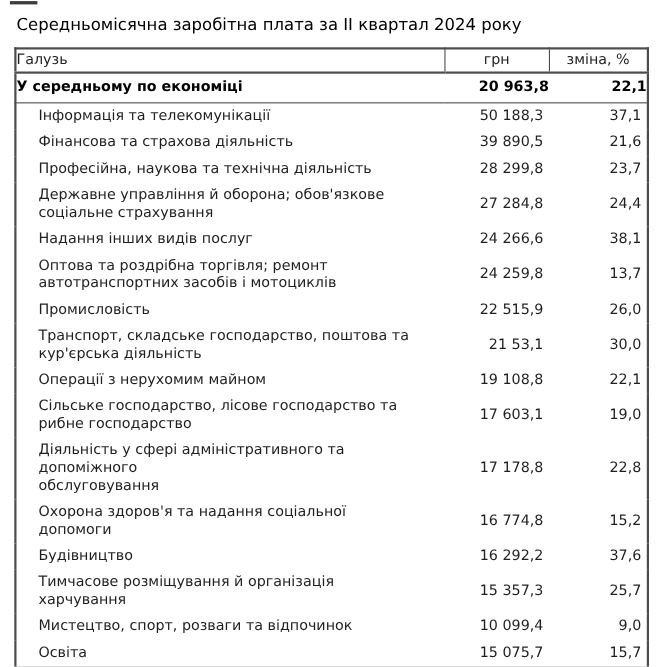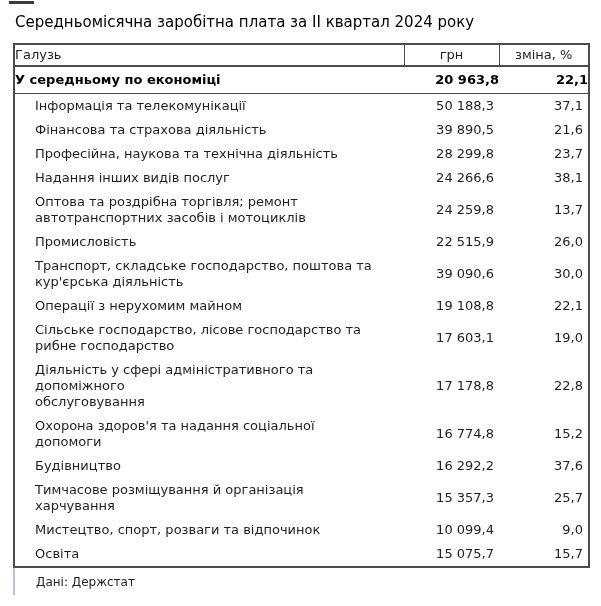--- a/index.html
+++ b/index.html
@@ -124,20 +124,26 @@
     <td class="num">39 890,5</td>
     <td class="num">21,6</td>
   </tr>
 
   <tr>
     <td class="label">Професійна, наукова та технічна діяльність</td>
     <td class="num">28 299,8</td>
     <td class="num">23,7</td>
   </tr>
 
+  <tr>
+    <td class="label">Державне управління й оборона; обов'язкове
+соціальне страхування</td>
+    <td class="num">27 284,8</td>
+    <td class="num">24,4</td>
+  </tr>
 
   <tr>
     <td class="label">Надання інших видів послуг</td>
     <td class="num">24 266,6</td>
     <td class="num">38,1</td>
   </tr>
 
   <tr>
     <td class="label">Оптова та роздрібна торгівля; ремонт
 автотранспортних засобів і мотоциклів</td>
@@ -147,21 +153,21 @@
 
   <tr>
     <td class="label">Промисловість</td>
     <td class="num">22 515,9</td>
     <td class="num">26,0</td>
   </tr>
 
   <tr>
     <td class="label">Транспорт, складське господарство, поштова та
 кур'єрська діяльність</td>
-    <td class="num">39 090,6</td>
+    <td class="num">21 53,1</td>
     <td class="num">30,0</td>
   </tr>
 
   <tr>
     <td class="label">Операції з нерухомим майном</td>
     <td class="num">19 108,8</td>
     <td class="num">22,1</td>
   </tr>
 
   <tr>

